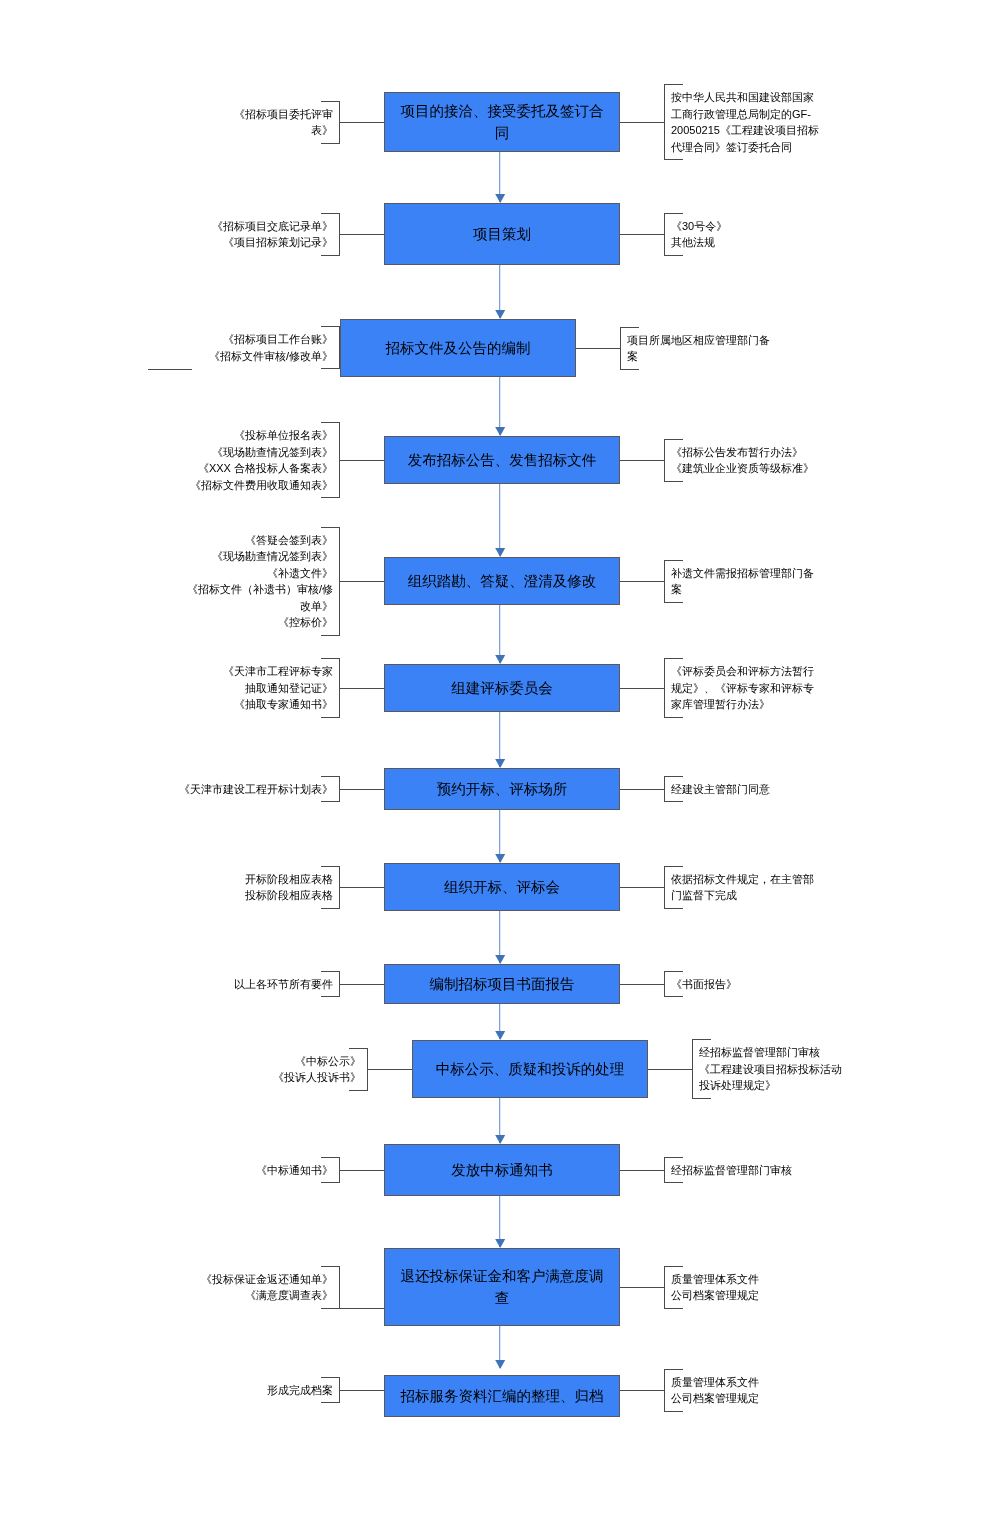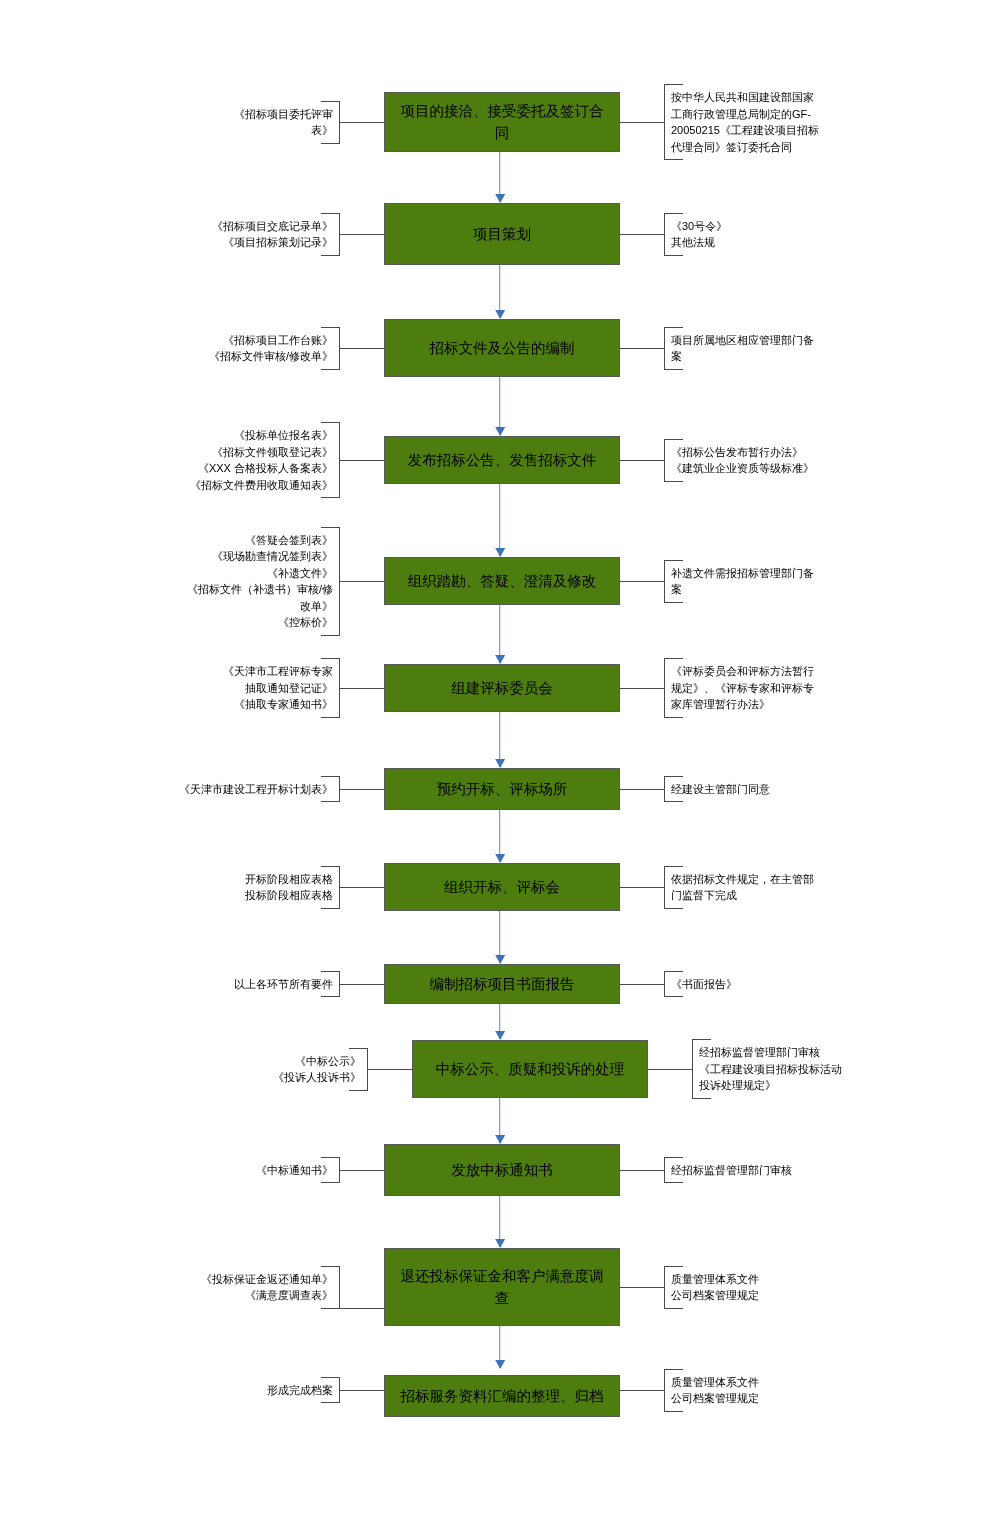--- a/index.html
+++ b/index.html
@@ -49,21 +49,21 @@
     display: flex;
     justify-content: flex-start;
     align-items: center;
     box-sizing: border-box;
   }
 
   
   .pbox {
     width: 236px;
     min-height: 48px;
-    background: #4d7c0f;
+    background: #3b82f6;
     border: 1.4px solid #595959;
     display: flex;
     align-items: center;
     justify-content: center;
     text-align: center;
     font-size: 14.5px;
     line-height: 1.55;
     padding: 7px 9px;
     box-sizing: border-box;
     color: #000;
@@ -169,21 +169,21 @@
       </div>
       <div style="display: flex; align-items: center; flex: 1 1 0%;">
         <div class="hline hline-right"></div>
         <div class="right-col">
           <div class="ann ann-right">《30号令》
 其他法规</div>
         </div>
       </div>
     </div>
     <div class="row" style="top: 278px; height: 140px;">
-      <div style="display: flex; align-items: center; width: 460px; justify-content: flex-end;">
+      <div style="display: flex; align-items: center; width: 460px; justify-content: flex-end; flex-direction: column;">
         <div class="left-col">
           <div class="ann ann-left">《招标项目工作台账》
 《招标文件审核/修改单》</div>
         </div>
         <div class="hline hline-left"></div>
       </div>
       <div class="mid-col">
         <div class="pbox" style="min-height: 58px;">招标文件及公告的编制</div>
       </div>
       <div style="display: flex; align-items: center; flex: 1 1 0%;">
@@ -191,21 +191,21 @@
         <div class="right-col">
           <div class="ann ann-right">项目所属地区相应管理部门备
 案</div>
         </div>
       </div>
     </div>
     <div class="row" style="top: 390px; height: 140px;">
       <div style="display: flex; align-items: center; width: 384px; justify-content: flex-end;">
         <div class="left-col">
           <div class="ann ann-left">《投标单位报名表》
-《招标文件领取登记表》
+《现场勘查情况签到表》
 《XXX 合格投标人备案表》
 《招标文件费用收取通知表》</div>
         </div>
         <div class="hline hline-left"></div>
       </div>
       <div class="mid-col">
         <div class="pbox" style="min-height: 48px;">发布招标公告、发售招标文件</div>
       </div>
       <div style="display: flex; align-items: center; flex: 1 1 0%;">
         <div class="hline hline-right"></div>

